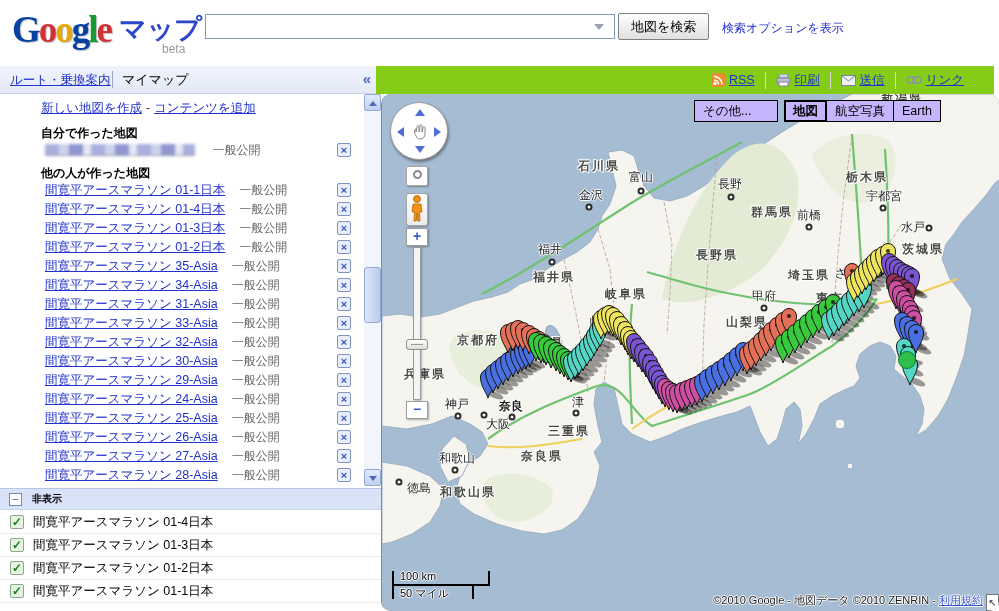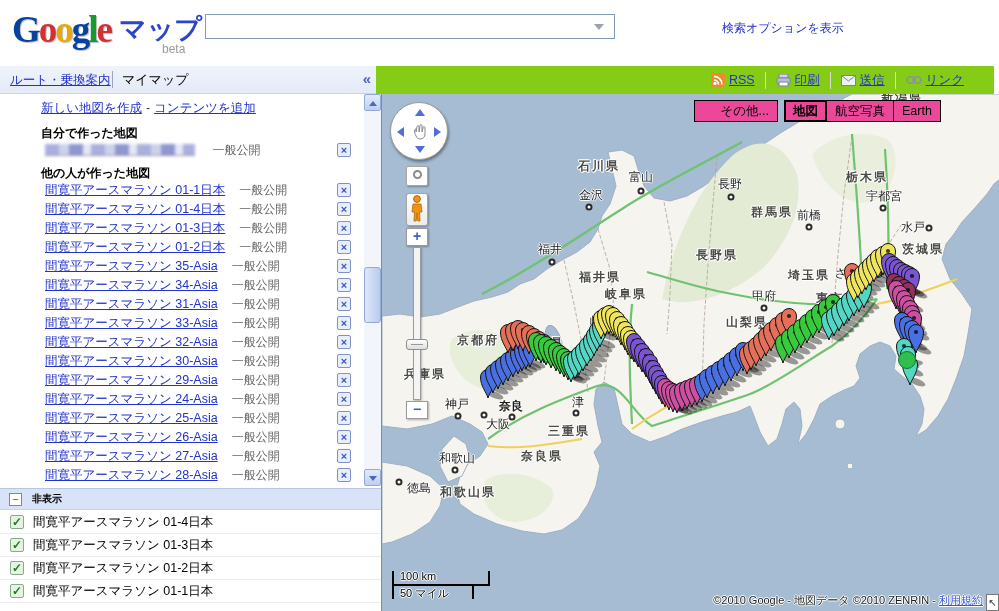--- a/index.html
+++ b/index.html
@@ -55,21 +55,21 @@
 
   
   #hidden-bar { position:absolute; left:0; top:394px; width:381px; height:22px; background:#d9e3f8; border-top:1px solid #b6c5e8; border-bottom:1px solid #c6d2ee; }
   .minusbox { position:absolute; left:9px; top:4px; width:13px; height:13px; background:#fff; border:1px solid #7487b5; color:#3a55c0; font-size:11px; line-height:11px; text-align:center; cursor:pointer; }
   .hidden-title { position:absolute; left:32px; top:3px; font-size:10px; font-weight:bold; }
   #hidden-list { position:absolute; left:0; top:417px; width:381px; }
   .hrow { height:23px; display:flex; align-items:center; gap:9px; padding-left:10px; border-bottom:1px solid #ececec; font-size:12.5px; }
   .chk { width:14px; height:14px; border:1px solid #8aa88a; background:#e4f4e0; color:#1f7a1f; font-size:12px; font-weight:bold; line-height:12px; text-align:center; cursor:pointer; border-radius:2px; }
 
   
-  #map { position:absolute; left:381px; top:94px; width:618px; height:517px; overflow:hidden; background:#a6bcd2; border-left:1px solid #8a8a8a; cursor:grab; }
+  #map { position:absolute; left:381px; top:94px; width:618px; height:517px; overflow:hidden; background:#a6bcd2; border-left:1px solid #8a8a8a; cursor:grab;border-radius:10px; }
   #basemap, #markers { position:absolute; left:0; top:0; }
   #map-labels { position:absolute; left:0; top:0; width:618px; height:517px; z-index:2; pointer-events:none; }
   .preflabel { position:absolute; transform:translate(-50%,-50%); font-size:12px; font-weight:bold; color:#4a4a46; letter-spacing:2px; white-space:nowrap;
      text-shadow:1px 0 0 #fff,-1px 0 0 #fff,0 1px 0 #fff,0 -1px 0 #fff,1px 1px 0 #fff,-1px -1px 0 #fff; }
   .citylabel { position:absolute; transform:translate(-50%,-50%); font-size:12px; color:#1c1c1c; white-space:nowrap;
      text-shadow:1px 0 0 #fff,-1px 0 0 #fff,0 1px 0 #fff,0 -1px 0 #fff; }
   .citydot { position:absolute; width:7px; height:7px; border:2px solid #2b2b2b; border-radius:50%; background:#fff; transform:translate(-50%,-50%); }
   #markers { z-index:3; }
 
   
@@ -85,21 +85,21 @@
   .sq-circle { width:9px; height:9px; border:2px solid #8a8a8a; border-radius:50%; margin:3px auto; }
   .pegman-btn { position:absolute; left:24px; top:99px; width:22px; height:33px; background:linear-gradient(#fff,#ececec); border:1px solid #a6a6a6; border-radius:3px; box-shadow:1px 1px 2px rgba(0,0,0,.3); cursor:pointer; }
   .zoom-btn { position:absolute; left:24px; width:22px; height:18px; background:#fff; border:1px solid #9b9b9b; color:#3c5bc6; font-weight:bold; font-size:14px; line-height:15px; text-align:center; cursor:pointer; box-shadow:1px 1px 2px rgba(0,0,0,.3); }
   .zb-plus { top:134px; } .zb-minus { top:307px; }
   .zoom-track { position:absolute; left:31px; top:153px; width:8px; height:153px; background:#f4f4f4; border:1px solid #9b9b9b; box-shadow:1px 1px 2px rgba(0,0,0,.25); }
   .zoom-handle { position:absolute; left:24px; top:245px; width:22px; height:11px; background:linear-gradient(#fff,#ddd); border:1px solid #8f8f8f; border-radius:3px; cursor:pointer; }
   .zoom-handle::after { content:""; display:block; margin:4px 4px; border-top:1px solid #999; }
 
   
   #map-buttons { position:absolute; left:312px; top:6px; z-index:6; display:flex; }
-  .mtb { height:22px; line-height:20px; text-align:right; background:#ec4899; border:1px solid #000; font-size:12.5px; padding:0 8px; cursor:pointer; white-space:nowrap; }
+  .mtb { height:22px; line-height:20px; text-align:left; background:#c4b5fd; border:1px solid #000; font-size:12.5px; padding:0 8px; cursor:pointer; white-space:nowrap; }
   .mtb.first { margin-right:7px; min-width:84px; }
   .mtb + .mtb:not(.first) { margin-left:-1px; }
   .mtb.active { font-weight:bold; box-shadow:inset 0 0 0 1px #000; }
 
   
   #scalebar { position:absolute; left:10px; top:477px; width:120px; height:30px; z-index:5; font-size:11px; color:#000; }
   .sc-text { position:absolute; left:8px; text-shadow:1px 0 0 #fff,-1px 0 0 #fff,0 1px 0 #fff,0 -1px 0 #fff; }
   .sc-km { top:-1px; } .sc-mi { top:15px; }
   .sc-vl { position:absolute; left:0; top:0; width:2px; height:28px; background:#000; }
   .sc-hl { position:absolute; left:0; top:13px; width:98px; height:2px; background:#000; }
@@ -114,20 +114,21 @@
 
 <div id="app">
 
   <div id="topbar">
     <div class="logo">
       <span class="glogo" id="glogo"><span style="color: rgb(7, 66, 160);">G</span><span style="color: rgb(209, 49, 53);">o</span><span style="color: rgb(232, 169, 6);">o</span><span style="color: rgb(7, 66, 160);">g</span><span style="color: rgb(24, 154, 48);">l</span><span style="color: rgb(209, 49, 53);">e</span></span><span class="jp-product">マップ</span>
     </div>
     <span class="beta">beta</span>
     <input class="search-input" type="text" value="" style="">
     <div class="dd-arrow"></div>
+    <button class="search-btn">地図を検索</button>
     <a class="opts-link" href="#">検索オプションを表示</a>
   </div>
 
   <div id="tabsbar">
     <a class="tab-route" href="#">ルート・乗換案内</a>
     <span class="tab-sep"></span>
     <span class="tab-mymaps">マイマップ</span>
     <span class="collapse-arrow">«</span>
   </div>
 
@@ -272,21 +273,21 @@
         <path d="M250,335 C270,320 290,310 310,300"></path>
       </g>
     </svg>
 
     <div id="map-labels">
         <span class="preflabel" style="left: 520px; top: 3px;">新潟県</span>
         <span class="preflabel" style="left: 217px; top: 72px;">石川県</span>
         <span class="preflabel" style="left: 485px; top: 83px;">栃木県</span>
         <span class="preflabel" style="left: 390px; top: 118px;">群馬県</span>
         <span class="preflabel" style="left: 541px; top: 155px;">茨城県</span>
-        <span class="preflabel" style="left: 172px; top: 183px; margin-left: 46px;">福井県</span>
+        <span class="preflabel" style="left: 172px; top: 183px;">福井県</span>
         <span class="preflabel" style="left: 335px; top: 161px;">長野県</span>
         <span class="preflabel" style="left: 427px; top: 181px;">埼玉県</span>
         <span class="preflabel" style="left: 455px; top: 204px;">東京都</span>
         <span class="preflabel" style="left: 365px; top: 228px;">山梨県</span>
         <span class="preflabel" style="left: 404px; top: 237px;">神奈川県</span>
         <span class="preflabel" style="left: 244px; top: 200px;">岐阜県</span>
         <span class="preflabel" style="left: 96px; top: 246px;">京都府</span>
         <span class="preflabel" style="left: 161px; top: 249px;">滋賀県</span>
         <span class="preflabel" style="left: 43px; top: 280px;">兵庫県</span>
         <span class="preflabel" style="left: 187px; top: 337px;">三重県</span>

